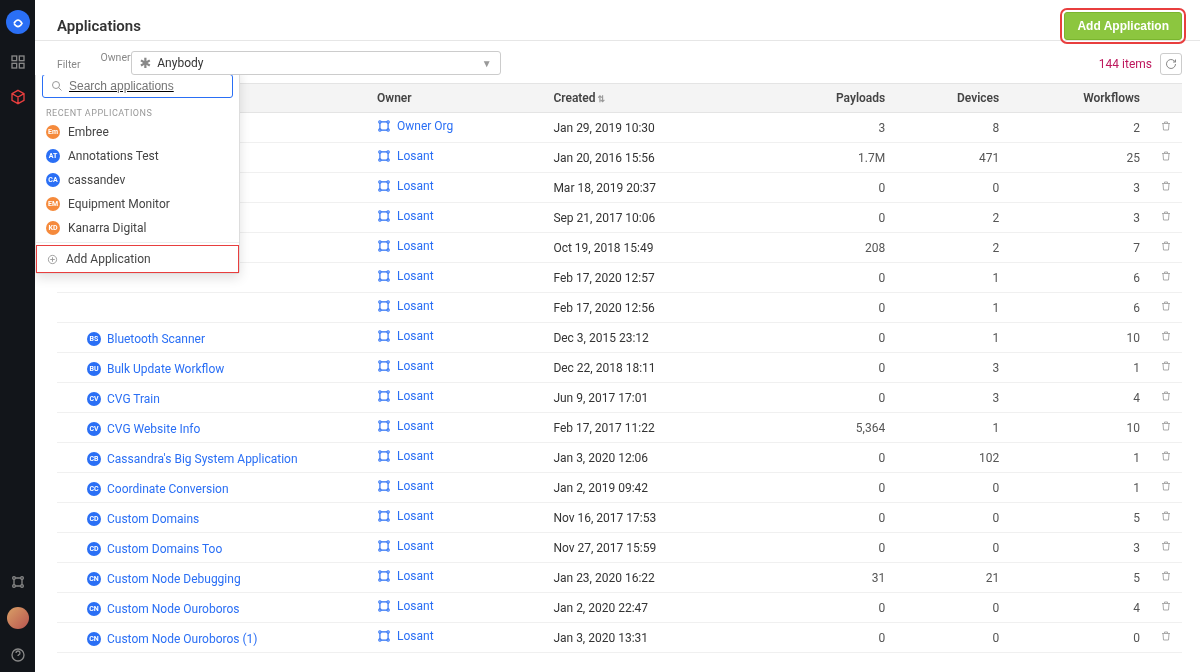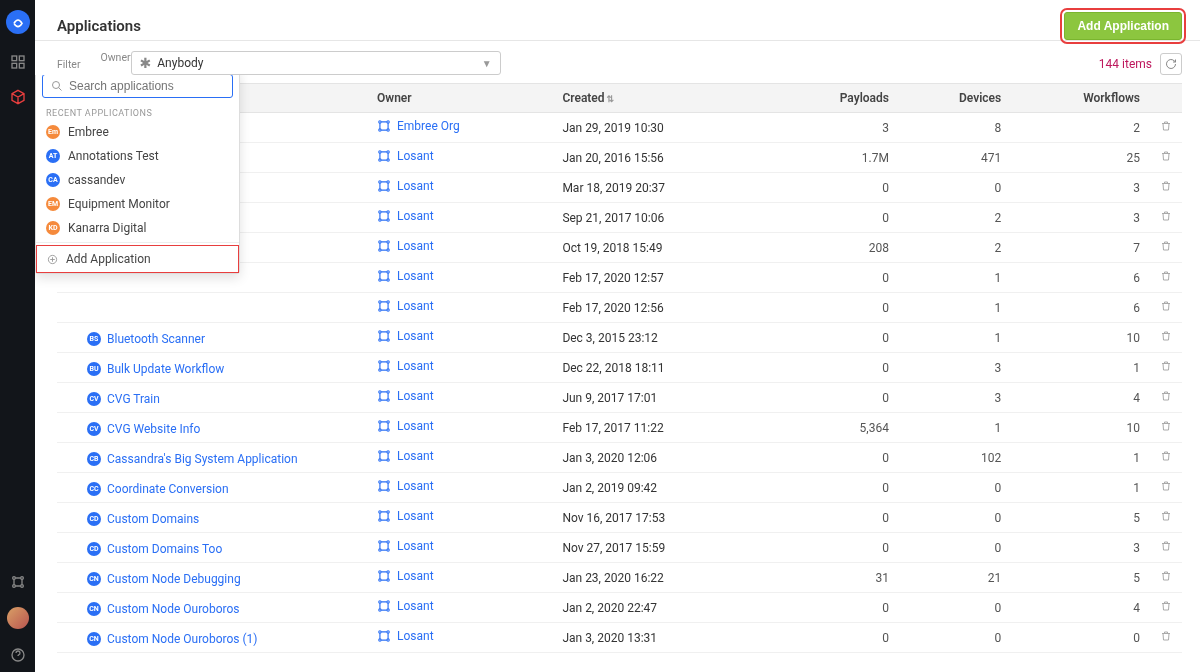--- a/index.html
+++ b/index.html
@@ -38,21 +38,21 @@
   .app-link { color: #2a6ff5; text-decoration: none; display: inline-flex; align-items: center; gap: 6px; margin-left: 20px; }
   .owner-link { color: #2a6ff5; text-decoration: none; display: inline-flex; align-items: center; gap: 6px; }
   .badge { width: 14px; height: 14px; border-radius: 50%; display: inline-flex; align-items: center; justify-content: center; font-size: 7px; font-weight:700; color: #fff; flex-shrink: 0; }
   .owner-icon { width: 14px; height: 14px; color:#2a6ff5; }
   .trash { color: #aaa; cursor: pointer; text-align:center; width:20px;}
   .sort-icon { font-size:9px; color:#999; margin-left:2px;}
 
   .dropdown { position: absolute; top: -8px; left: 0; width: 205px; background: #fff; border: 1px solid #ddd; border-radius: 3px; box-shadow: 0 4px 12px rgba(0,0,0,0.12); z-index: 10; }
   .dropdown .search-wrap { padding: 6px; }
   .dropdown .search-box { display: flex; align-items: center; gap: 6px; border: 1px solid #2a6ff5; border-radius: 3px; padding: 4px 8px; }
-  .dropdown .search-box input { border: none; outline: none; font-size: 12px; flex: 1; }
+  .dropdown .search-box input { border: none; outline: none; font-size: 12px; flex: 1; text-decoration: underline; }
   .dropdown .section-label { font-size: 9px; letter-spacing: 0.5px; color: #999; padding: 4px 10px 2px; text-transform: uppercase; }
   .dropdown .dd-item { display: flex; align-items: center; gap: 8px; padding: 5px 10px; font-size: 12px; color: #444; cursor: pointer; }
   .dropdown .dd-divider { border-top: 1px solid #eee; margin: 2px 0; }
   .dropdown .dd-action { display: flex; align-items: center; gap: 8px; padding: 7px 10px; font-size: 12px; color: #444; cursor: pointer; }
   .dropdown .dd-action.highlight { outline: 1.5px solid #e83e3e; outline-offset: -1px; }
   .dd-icon { color:#999; width:12px; height:12px; display:inline-flex; align-items:center; justify-content:center;}
   .col-trash{width:28px;}
 </style>
 </head>
 <body>
@@ -188,21 +188,21 @@
             <tr>
     <td></td>
     <td><a class="owner-link">
                   <svg class="owner-icon" viewBox="0 0 24 24" fill="none" stroke="currentColor" stroke-width="2">
                     <circle cx="5" cy="5" r="2"></circle>
                     <circle cx="19" cy="5" r="2"></circle>
                     <circle cx="5" cy="19" r="2"></circle>
                     <circle cx="19" cy="19" r="2"></circle>
                     <path d="M7 5h10M5 7v10M19 7v10M7 19h10"></path>
                   </svg>
-                  <span>Embree Org</span>
+                  <span>Owner Org</span>
                 </a></td>
     <td>Jan 29, 2019 10:30</td>
     <td class="num">3</td>
     <td class="num">8</td>
     <td class="num">2</td>
     <td class="trash"><svg width="12" height="12" viewBox="0 0 24 24" fill="none" stroke="currentColor" stroke-width="2">
                   <path d="M4 7h16M9 7V4h6v3M6 7l1 13h10l1-13"></path>
                 </svg></td>
             </tr>
             <tr>

